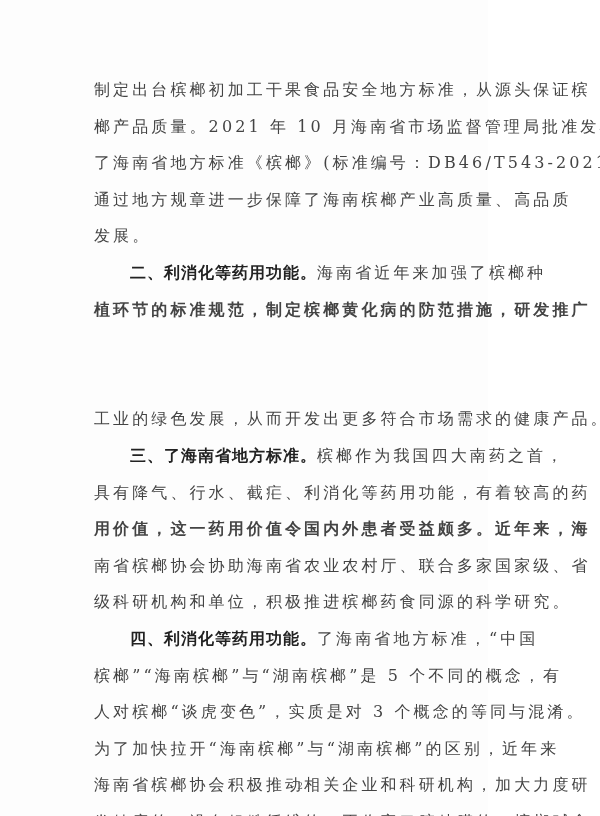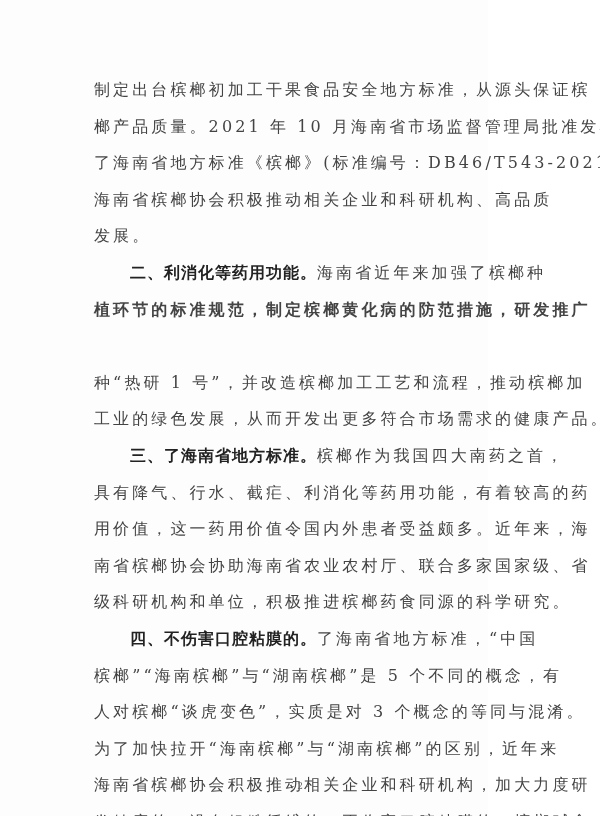--- a/index.html
+++ b/index.html
@@ -12,31 +12,30 @@
   b { color:#222; font-weight:bold; letter-spacing:1px; }
   .pagenum { position:absolute; top:781px; left:0; width:600px; text-align:center; font-size:9px; color:#666; }
 </style>
 </head>
 <body>
 
 <div class="page" id="page">
     <div class="line" style="top: 80px;">制定出台槟榔初加工干果食品安全地方标准，从源头保证槟</div>
     <div class="line" style="top: 116.6px;">榔产品质量。2021 年 10 月海南省市场监督管理局批准发布</div>
     <div class="line" style="top: 153.2px;">了海南省地方标准《槟榔》(标准编号：DB46/T543-2021)，</div>
-    <div class="line" style="top: 189.8px;">海南省槟榔协会积极推动相关企业和科研机构、高品质</div>
+    <div class="line" style="top: 189.8px;">通过地方规章进一步保障了海南槟榔产业高质量、高品质</div>
     <div class="line" style="top: 226.4px;">发展。</div>
     <div class="line indent" style="top: 263px;"><b>二、利消化等药用功能。</b><span>海南省近年来加强了槟榔种</span></div>
     <div class="line" style="top: 299.6px; font-weight: bold;">植环节的标准规范，制定槟榔黄化病的防范措施，研发推广</div>
-    <div class="line" style="top: 372.8px;">种“热研 1 号”，并改造槟榔加工工艺和流程，推动槟榔加</div>
     <div class="line" style="top: 409.4px;">工业的绿色发展，从而开发出更多符合市场需求的健康产品。</div>
     <div class="line indent" style="top: 446px;"><b>三、了海南省地方标准。</b><span>槟榔作为我国四大南药之首，</span></div>
     <div class="line" style="top: 482.6px;">具有降气、行水、截疟、利消化等药用功能，有着较高的药</div>
-    <div class="line" style="top: 519.2px;">用价值，这一药用价值令国内外患者受益颇多。近年来，海</div>
+    <div class="line" style="top: 519.2px; font-weight: bold;">用价值，这一药用价值令国内外患者受益颇多。近年来，海</div>
     <div class="line" style="top: 555.8px;">南省槟榔协会协助海南省农业农村厅、联合多家国家级、省</div>
     <div class="line" style="top: 592.4px;">级科研机构和单位，积极推进槟榔药食同源的科学研究。</div>
-    <div class="line indent" style="top: 629px;"><b>四、不伤害口腔粘膜的。</b><span>了海南省地方标准，“中国</span></div>
+    <div class="line indent" style="top: 629px;"><b>四、利消化等药用功能。</b><span>了海南省地方标准，“中国</span></div>
     <div class="line" style="top: 665.6px;">槟榔”“海南槟榔”与“湖南槟榔”是 5 个不同的概念，有</div>
     <div class="line" style="top: 702.2px;">人对槟榔“谈虎变色”，实质是对 3 个概念的等同与混淆。</div>
     <div class="line" style="top: 738.8px;">为了加快拉开“海南槟榔”与“湖南槟榔”的区别，近年来</div>
     <div class="line" style="top: 775.4px;">海南省槟榔协会积极推动相关企业和科研机构，加大力度研</div>
     <div class="line" style="top: 812px;">发健康的、没有粗糙纤维的、不伤害口腔粘膜的、槟榔碱含</div>
     <div class="pagenum">- 2 -</div>
   </div>
 
 </body></html>

